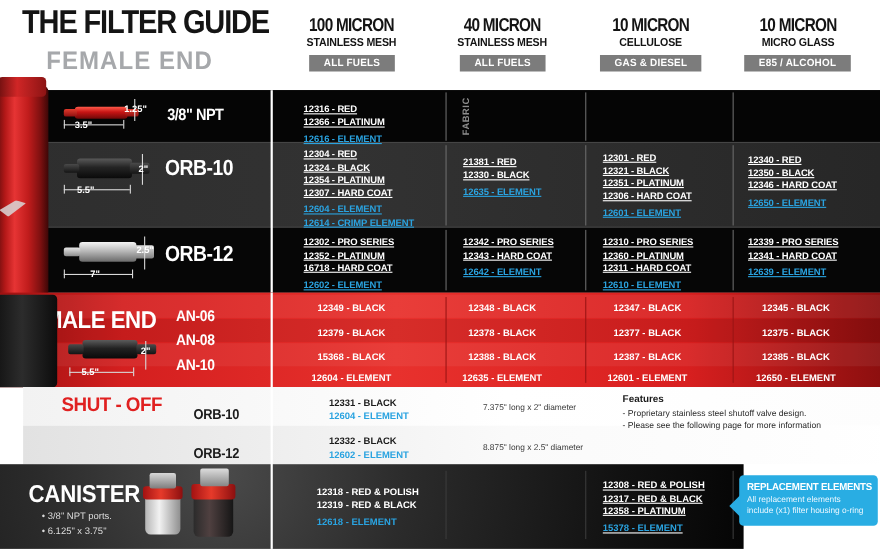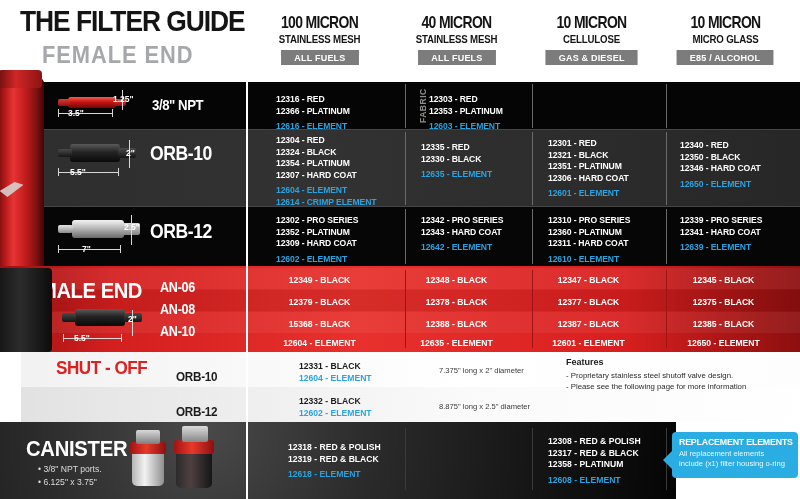--- a/index.html
+++ b/index.html
@@ -72,21 +72,21 @@
   }
 
   
   .prod { position:absolute; }
   .prod .body { position:absolute; border-radius:3px; }
   .prod .cap  { position:absolute; border-radius:2px; }
 
   
   .cell { position:absolute; font-size:8.6px; font-weight:bold; line-height:11.6px;
           color:#fff; letter-spacing:-0.1px; white-space:nowrap; }
-  .cell div { white-space:nowrap; }
+  .cell div { white-space:nowrap;text-decoration:underline; }
   .gap { height:4px; }
 
   .vsep { position:absolute; width:1px; background:#6a6a6a; }
   .vsep-w { position:absolute; width:2px; background:#ffffff; }
 
   #fabric-tag {
     position:absolute; font-size:8.5px; font-weight:bold; color:#8d8d8d;
     letter-spacing:.5px; transform:rotate(-90deg); transform-origin:left top;
     white-space:nowrap;
   }
@@ -225,26 +225,20 @@
     <div class="dimline" style="left:122px;top:8px; width:1px; height:20px;"></div>
     <div class="dimlabel" style="left:113px;top:12px;">1.25"</div>
     <div class="rowlabel" style="left:152px; top:14px; font-size:15px;">3/8" NPT</div>
 
     <div class="cell" style="left:276px; top:12px;">
       <div>12316 - RED</div>
       <div>12366 - PLATINUM</div>
       <div class="gap"></div>
       <div class="blue">12616 - ELEMENT</div>
     </div>
-    <div class="cell" style="left:429px; top:12px;">
-      <div>12303 - RED</div>
-      <div>12353 - PLATINUM</div>
-      <div class="gap"></div>
-      <div class="blue">12603 - ELEMENT</div>
-    </div>
 
     <div class="prod" style="left:58px; top:58px; width:78px; height:26px;">
       <div class="body" style="left:12px; top:4px; width:50px; height:18px;
            background:linear-gradient(to bottom,#5a5a5a,#242424 45%,#0a0a0a);"></div>
       <div class="cap" style="left:0px; top:9px; width:14px; height:8px;
            background:linear-gradient(to bottom,#4a4a4a,#151515);"></div>
       <div class="cap" style="left:60px; top:8px; width:18px; height:10px;
            background:linear-gradient(to bottom,#4a4a4a,#151515);"></div>
     </div>
     <div class="dimline" style="left:58px; top:90px; width:60px; height:1px;"></div>
@@ -258,21 +252,21 @@
     <div class="cell" style="left:276px; top:53px;">
       <div>12304 - RED</div>
       <div>12324 - BLACK</div>
       <div>12354 - PLATINUM</div>
       <div>12307 - HARD COAT</div>
       <div class="gap"></div>
       <div class="blue">12604 - ELEMENT</div>
       <div class="blue">12614 - CRIMP ELEMENT</div>
     </div>
     <div class="cell" style="left:421px; top:60px;">
-      <div>12335 - RED</div>
+      <div>21381 - RED</div>
       <div>12330 - BLACK</div>
       <div class="gap"></div>
       <div class="blue">12635 - ELEMENT</div>
     </div>
     <div class="cell" style="left:548px; top:56px;">
       <div>12301 - RED</div>
       <div>12321 - BLACK</div>
       <div>12351 - PLATINUM</div>
       <div>12306 - HARD COAT</div>
       <div class="gap"></div>
@@ -298,21 +292,21 @@
     <div class="dimline" style="left:58px; top:163px; width:1px; height:8px;"></div>
     <div class="dimline" style="left:120px;top:163px; width:1px; height:8px;"></div>
     <div class="dimlabel" style="left:82px; top:162px;">7"</div>
     <div class="dimline" style="left:131px;top:133px; width:1px; height:30px;"></div>
     <div class="dimlabel" style="left:124px;top:140px;">2.5"</div>
     <div class="rowlabel" style="left:150px; top:138px; font-size:20px;">ORB-12</div>
 
     <div class="cell" style="left:276px; top:133px;">
       <div>12302 - PRO SERIES</div>
       <div>12352 - PLATINUM</div>
-      <div>12309 - HARD COAT</div>
+      <div>16718 - HARD COAT</div>
       <div class="gap"></div>
       <div class="blue">12602 - ELEMENT</div>
     </div>
     <div class="cell" style="left:421px; top:133px;">
       <div>12342 - PRO SERIES</div>
       <div>12343 - HARD COAT</div>
       <div class="gap"></div>
       <div class="blue">12642 - ELEMENT</div>
     </div>
     <div class="cell" style="left:548px; top:133px;">
@@ -446,26 +440,26 @@
                   background:linear-gradient(to bottom,#dcdcdc,#868686); border-radius:2px;"></div>
     </div>
 
     <div class="cancell" style="left:288px; top:20px;">
       <div>12318 - RED &amp; POLISH</div>
       <div>12319 - RED &amp; BLACK</div>
       <div class="gap"></div>
       <div class="blue">12618 - ELEMENT</div>
     </div>
 
-    <div class="cancell" style="left:548px; top:14px;">
+    <div class="cancell" style="left:548px; top:14px;text-decoration:underline;">
       <div>12308 - RED &amp; POLISH</div>
       <div>12317 - RED &amp; BLACK</div>
       <div>12358 - PLATINUM</div>
       <div class="gap"></div>
-      <div class="blue">12608 - ELEMENT</div>
+      <div class="blue">15378 - ELEMENT</div>
     </div>
   </div>
 
   <div id="badge">
     <div class="bt">REPLACEMENT ELEMENTS</div>
     <div class="bs">All replacement elements</div>
     <div class="bs" style="margin-top:0">include (x1) filter housing o-ring</div>
   </div>
 
   <div id="whiteline"></div>

